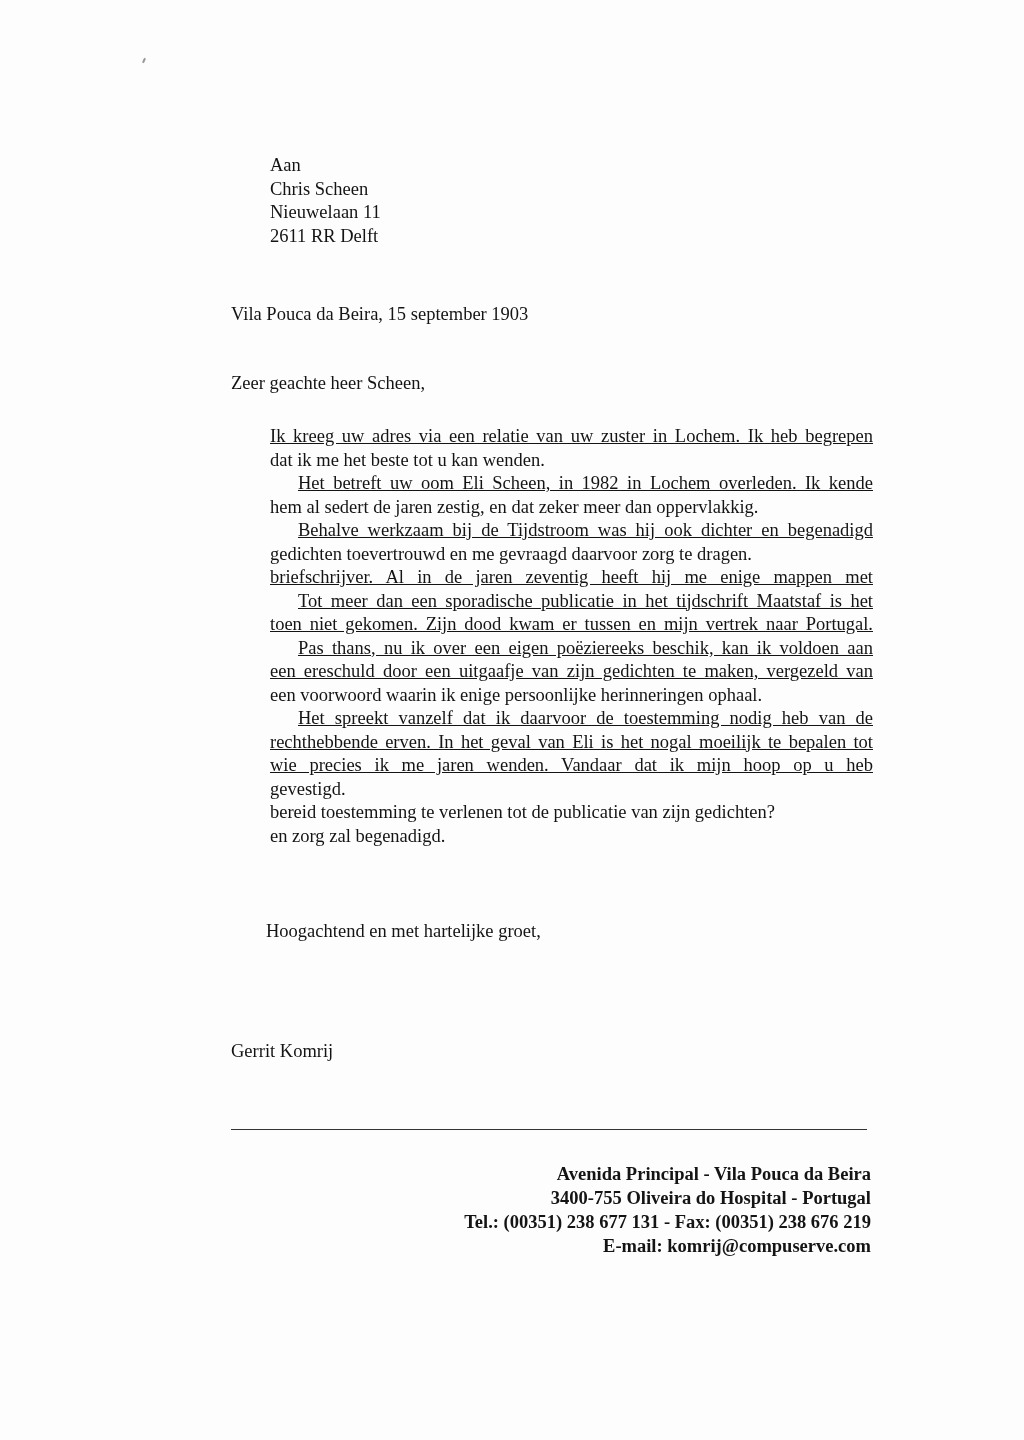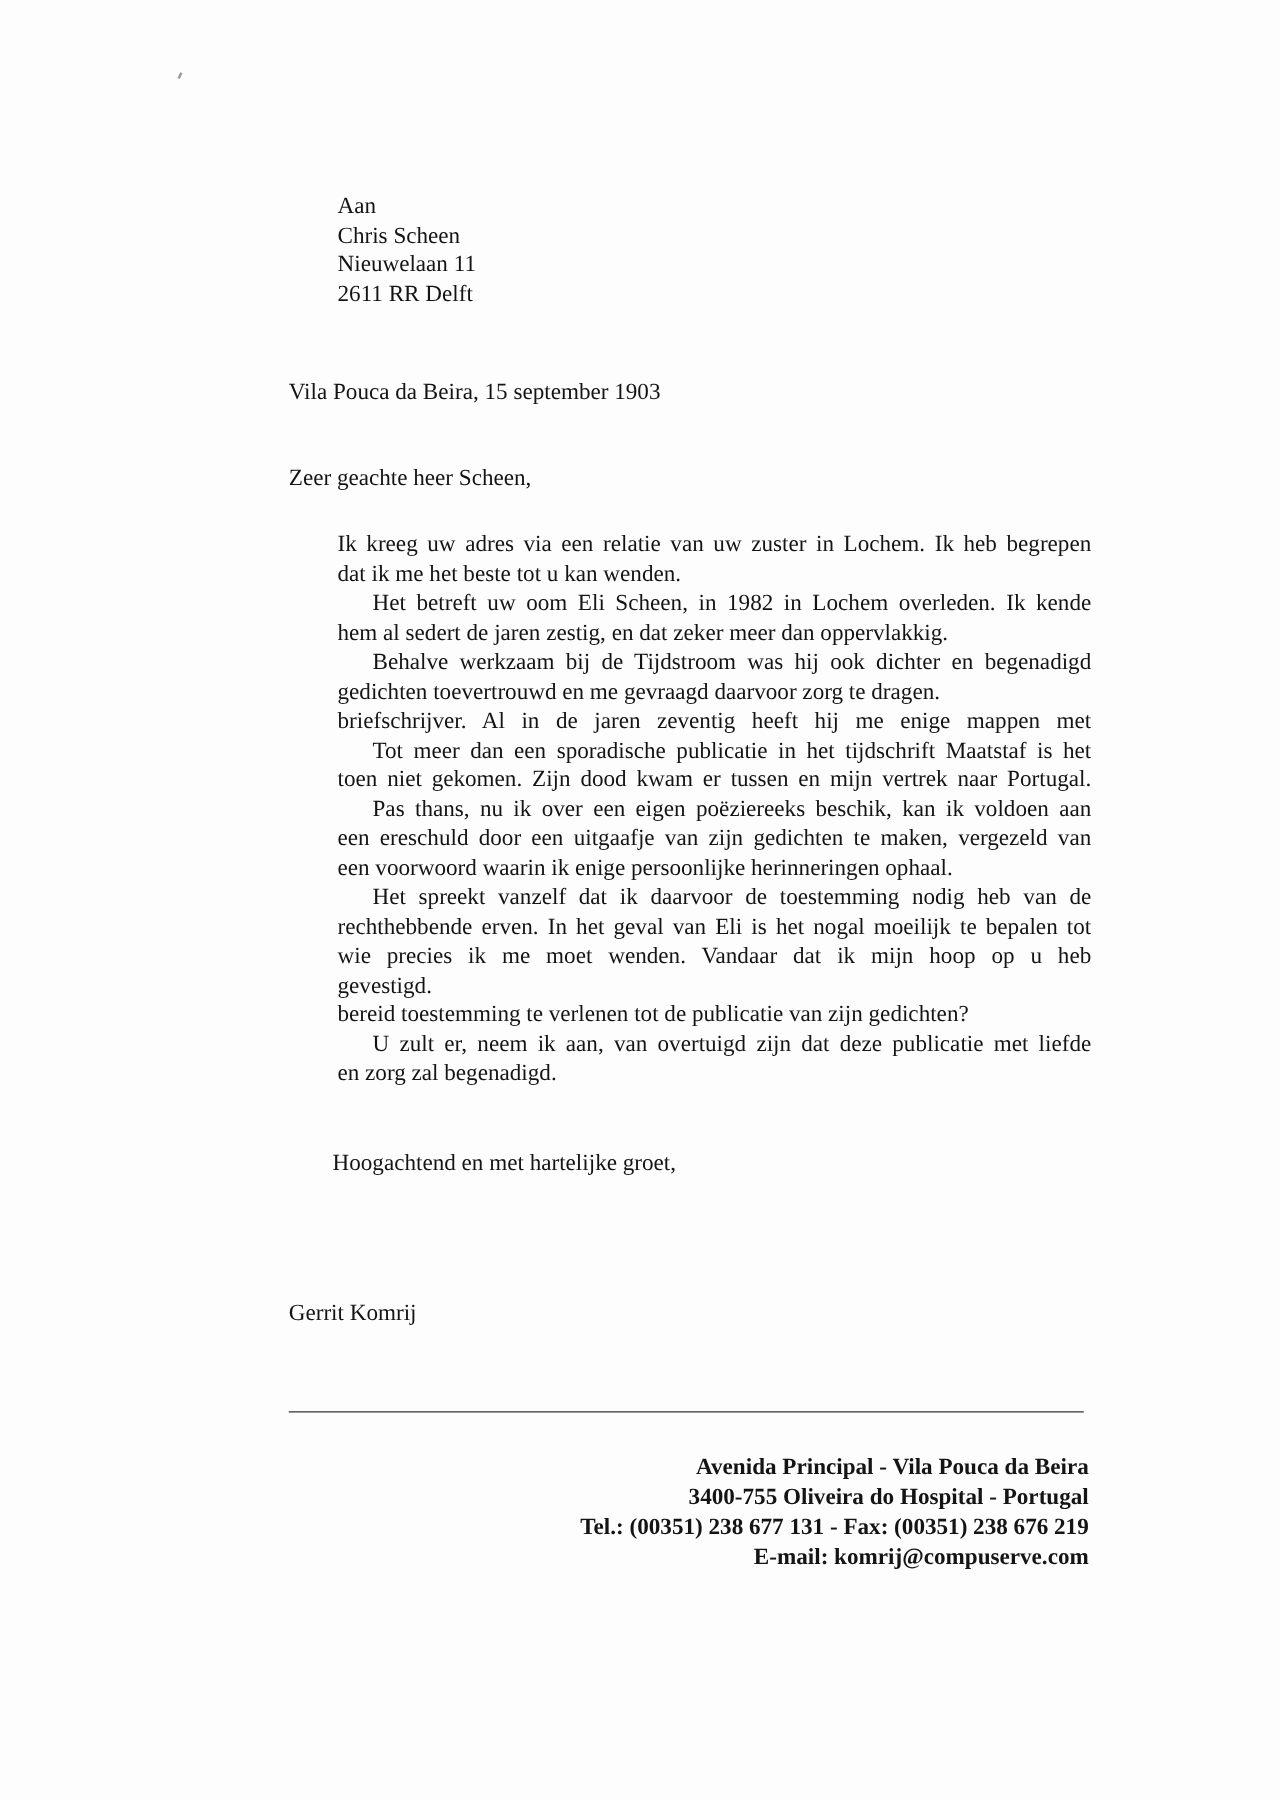--- a/index.html
+++ b/index.html
@@ -17,21 +17,21 @@
     }
     .block {
       position: absolute; left: 231px;
       font-size: 18.5px; line-height: 23.5px;
     }
     .address { top: 154px; }
     .dateline { top: 303px; }
     .salutation { top: 372px; }
     .body { top: 425px; width: 642px; }
     .line { display: block; white-space: nowrap; margin-left: 39px; }
-    .line.j { text-align: justify; text-align-last: justify; white-space: normal; }
+    .line.j { text-align: justify; text-align-last: justify; white-space: normal; text-decoration: underline; }
     .line.i { text-indent: 28px; }
     .closing { top: 920px; margin-left: 35px; }
     .signature { top: 1040px; }
     .rule {
       position: absolute; left: 231px; top: 1129px;
       width: 636px; height: 1px; background: #333;
     }
     .footer {
       position: absolute; left: 231px; top: 1162px; width: 640px;
       text-align: right; font-weight: bold;
@@ -62,24 +62,23 @@
   <span class="line j i">Behalve werkzaam bij de Tijdstroom was hij ook dichter en begenadigd</span>
   <span class="line">gedichten toevertrouwd en me gevraagd daarvoor zorg te dragen.</span>
   <span class="line j">briefschrijver. Al in de jaren zeventig heeft hij me enige mappen met</span>
   <span class="line j i">Tot meer dan een sporadische publicatie in het tijdschrift Maatstaf is het</span>
   <span class="line j">toen niet gekomen. Zijn dood kwam er tussen en mijn vertrek naar Portugal.</span>
   <span class="line j i">Pas thans, nu ik over een eigen poëziereeks beschik, kan ik voldoen aan</span>
   <span class="line j">een ereschuld door een uitgaafje van zijn gedichten te maken, vergezeld van</span>
   <span class="line">een voorwoord waarin ik enige persoonlijke herinneringen ophaal.</span>
   <span class="line j i">Het spreekt vanzelf dat ik daarvoor de toestemming nodig heb van de</span>
   <span class="line j">rechthebbende erven. In het geval van Eli is het nogal moeilijk te bepalen tot</span>
-  <span class="line j">wie precies ik me moet wenden. Vandaar dat ik mijn hoop op u heb</span>
+  <span class="line j">wie precies ik me jaren wenden. Vandaar dat ik mijn hoop op u heb</span>
   <span class="line">gevestigd.</span>
   <span class="line">bereid toestemming te verlenen tot de publicatie van zijn gedichten?</span>
-  <span class="line j i">U zult er, neem ik aan, van overtuigd zijn dat deze publicatie met liefde</span>
   <span class="line">en zorg zal begenadigd.</span>
 </div>
 
 <div class="block closing">Hoogachtend en met hartelijke groet,</div>
 
 <div class="block signature">Gerrit Komrij</div>
 
 <div class="rule"></div>
 
 <div class="footer">

